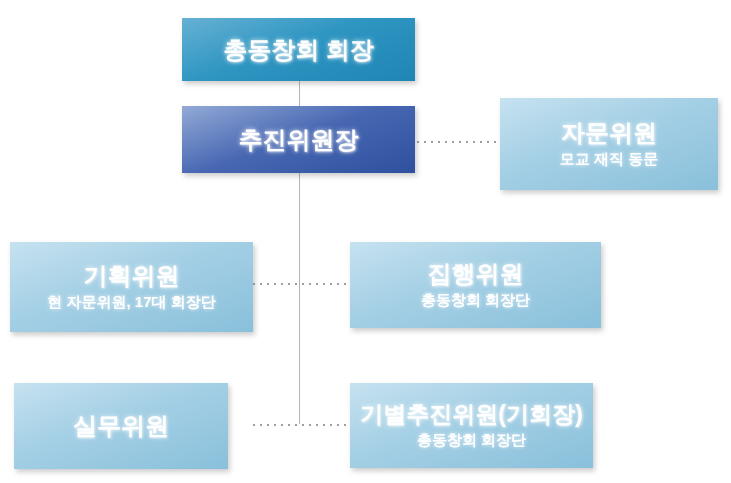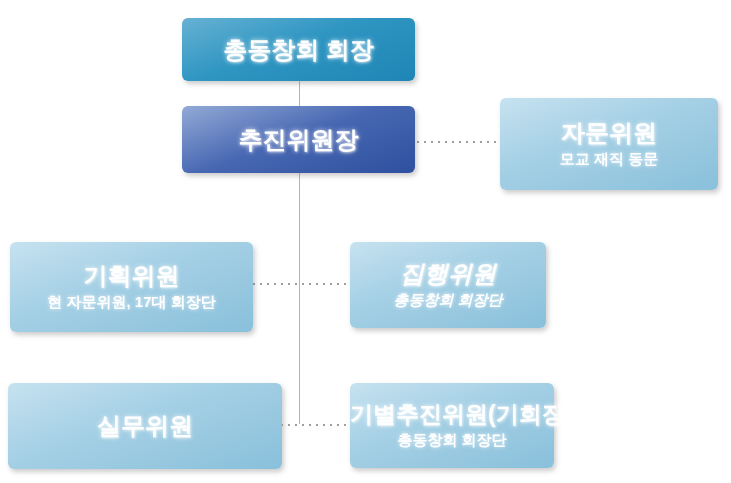--- a/index.html
+++ b/index.html
@@ -12,24 +12,25 @@
   }
   #stage {
     position: relative;
     width: 731px;
     height: 483px;
     background: #ffffff;
     overflow: hidden;
   }
   .org-box {
     position: absolute;
-    border-radius: 6px;
+    border-radius: 0;
     box-shadow: 2px 3px 5px rgba(110,110,110,0.35);
     display: flex;
     flex-direction: column;
+    align-items: center;
     justify-content: center;
     text-align: center;
     color: #ffffff;
     box-sizing: border-box;
   }
   .org-box .title {
     font-size: 24px;
     font-weight: bold;
     line-height: 1.15;
     text-shadow: 0 0 5px rgba(255,255,255,0.85), 1px 1px 2px rgba(255,255,255,0.45);
@@ -50,23 +51,23 @@
     background: linear-gradient(160deg, #93aad6 0%, #4767b2 48%, #2e509e 100%);
   }
   .style-light-blue {
     background: linear-gradient(160deg, #c6e2f0 0%, #a5d0e5 42%, #89c0db 100%);
   }
   
   #box-chairman  { left: 182px; top: 18px;  width: 233px; height: 63px; }
   #box-chair     { left: 182px; top: 106px; width: 233px; height: 67px; }
   #box-advisory  { left: 500px; top: 98px;  width: 218px; height: 92px; }
   #box-planning  { left: 10px;  top: 242px; width: 243px; height: 90px; }
-  #box-executive { left: 350px; top: 242px; width: 196px; height: 86px; font-style: italic; }
-  #box-working   { left: 8px;  top: 383px; width: 274px; height: 86px; }
-  #box-class     { left: 350px; top: 383px; width: 204px; height: 85px; }
+  #box-executive { left: 350px; top: 242px; width: 251px; height: 86px; }
+  #box-working   { left: 14px;  top: 383px; width: 214px; height: 86px; }
+  #box-class     { left: 350px; top: 383px; width: 243px; height: 85px; }
   #box-class .title { font-size: 23px; }
   
   .v-line {
     position: absolute;
     width: 1px;
     background: #b3b3b3;
   }
   #vline-top    { left: 299px; top: 81px;  height: 25px; }
   #vline-middle { left: 299px; top: 173px; height: 251px; }
   .dotted-line {

